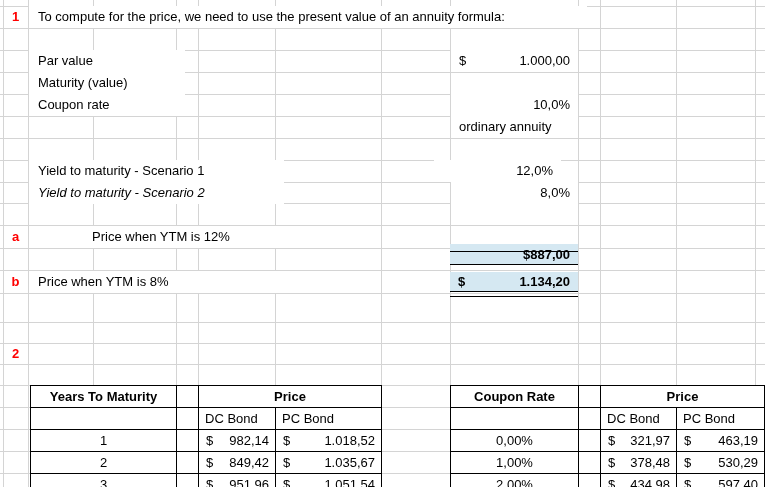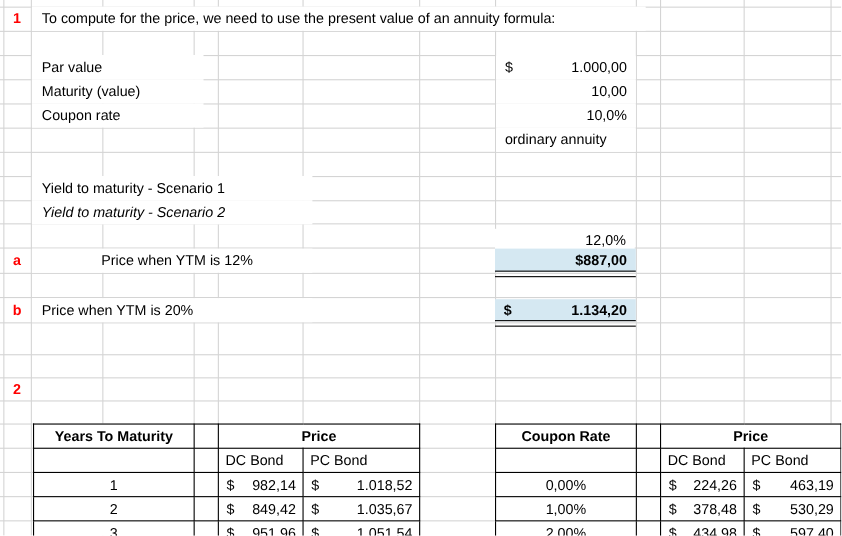--- a/index.html
+++ b/index.html
@@ -77,60 +77,59 @@
     <span>To compute for the price, we need to use the present value of an annuity formula:</span>
   </div>
   <div class="cell value" style="left:451px;top:50px;width:127px;">
     <span>$</span>
     <span>1.000,00</span>
   </div>
 
   <div class="cell label" style="left:29px;top:72px;width:147px;">
     <span>Maturity (value)</span>
   </div>
-  <div class="cell value" style="left:451px;top:72px;width:127px;">
-    <span></span>
-    <span>10,00</span>
-  </div>
 
   <div class="cell label" style="left:29px;top:94px;width:147px;">
     <span>Coupon rate</span>
   </div>
   <div class="cell value" style="left:451px;top:94px;width:127px;">
     <span></span>
     <span>10,0%</span>
   </div>
 
   <div class="cell value start" style="left:451px;top:116px;width:127px;">
     <span>ordinary annuity</span>
   </div>
 
   <div class="cell label" style="left:29px;top:160px;width:246px;">
     <span>Yield to maturity - Scenario 1</span>
   </div>
-  <div class="cell value end" style="left:450px;top:160px;width:127px;margin-top:48px;">
+  <div class="cell value end" style="left:434px;top:160px;width:127px;">
     <span>12,0%</span>
   </div>
 
   <div class="cell label" style="left:29px;top:182px;width:246px;font-style:italic;">
     <span>Yield to maturity - Scenario 2</span>
+  </div>
+  <div class="cell value end" style="left:451px;top:182px;width:127px;">
+    <span>8,0%</span>
   </div>
 
   <div class="cell marker" style="left:3px;top:226px;">a</div>
   <div class="cell label" style="left:29px;top:226px;width:246px;text-align:center;">
     <span>Price when YTM is 12%</span>
   </div>
-  <div class="cell value end answer bold" style="left:450px;top:226px;width:128px;">
+  <div class="cell value end answer bold" style="left:450px;top:244px;width:128px;">
     <span>$887,00</span>
   </div>
   <div class="dbl-line" style="left:450px;top:251px;width:128px;"></div>
 
   <div class="cell marker" style="left:3px;top:271px;">b</div>
   <div class="cell label" style="left:29px;top:271px;width:246px;">
-    <span>Price when YTM is 20%</span>
+    <span>Price when YTM is 8%</span>
   </div>
   <div class="cell value answer b-row bold" style="left:450px;top:272px;width:128px;">
     <span>$</span>
     <span>1.134,20</span>
   </div>
   <div class="dbl-line" style="left:450px;top:296px;width:128px;"></div>
 
   <div class="cell marker" style="left:3px;top:343px;">2</div>
 
   <table class="xtable" style="left:30px;top:385px;">
@@ -221,21 +220,21 @@
       <td></td>
       <td class="sub">DC Bond</td>
       <td class="sub">PC Bond</td>
     </tr>
     <tr>
       <td class="c">0,00%</td>
       <td></td>
       <td>
             <div class="money">
               <span>$</span>
-              <span>224,26</span>
+              <span>321,97</span>
             </div>
           </td>
       <td>
             <div class="money">
               <span>$</span>
               <span>463,19</span>
             </div>
           </td>
     </tr>
     <tr>

